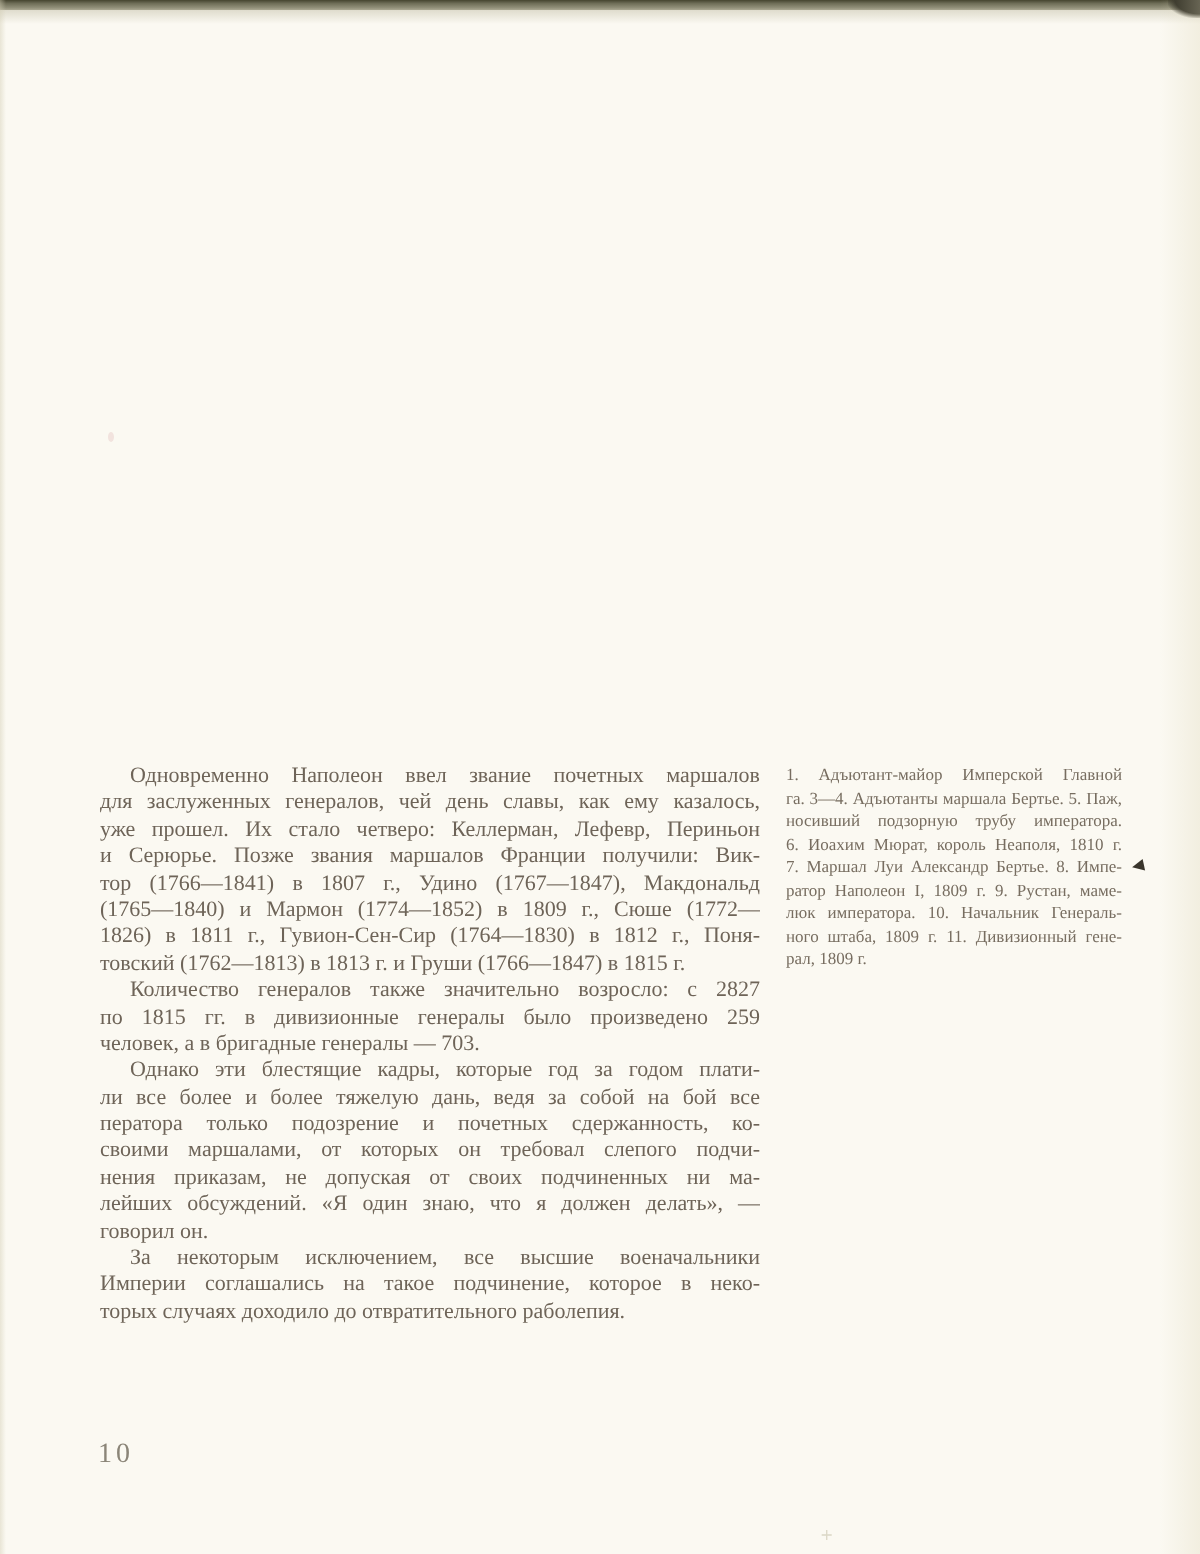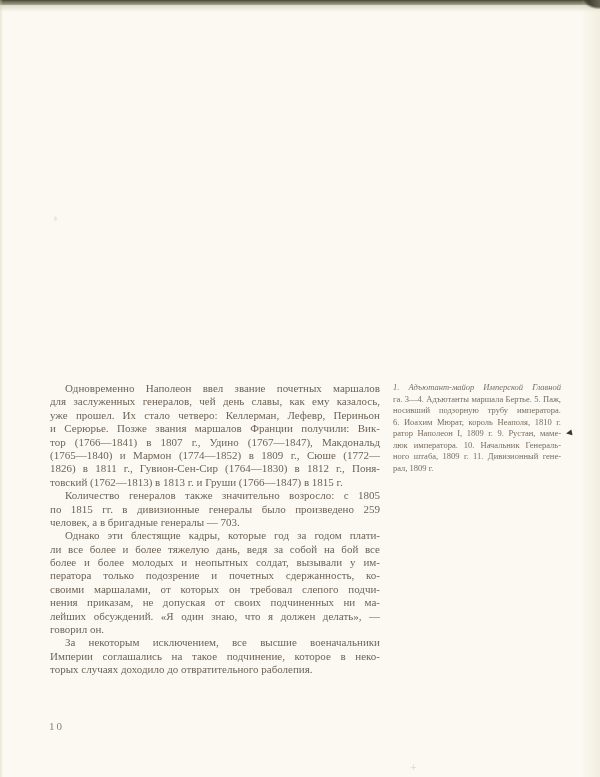--- a/index.html
+++ b/index.html
@@ -69,37 +69,37 @@
   
   .caption {
     position: absolute;
     left: 393px; top: 382px;
     width: 168px;
     color: var(--caption-ink, #776d60);
     font-size: 8.5px;
     line-height: 11.5px;
   }
   .caption .line { height: 11.5px; }
-  .caption .line.first { text-indent: 0; font-style: italic; }
+  .caption .line.first { text-indent: 0; }
 
   
   .caption-pointer {
     position: absolute;
     left: 566px; top: 430px;
     width: 0; height: 0;
     border-top: 3px solid transparent;
     border-bottom: 3px solid transparent;
     border-right: 6px solid #3a352c;
     transform: rotate(-12deg);
   }
 
   .page-number {
     position: absolute;
     left: 49px; top: 720px;
-    font-size: 11px;
+    font-size: 14px;
     letter-spacing: 2px;
     color: #8b8578;
   }
 
   
   .artifact-plus {
     position: absolute;
     left: 410px; top: 763px;
     font-size: 8px;
     color: #dcd8c7;
@@ -128,47 +128,47 @@
         <div class="line first">Одновременно Наполеон ввел звание почетных маршалов</div>
         <div class="line">для заслуженных генералов, чей день славы, как ему казалось,</div>
         <div class="line">уже прошел. Их стало четверо: Келлерман, Лефевр, Периньон</div>
         <div class="line">и Серюрье. Позже звания маршалов Франции получили: Вик-</div>
         <div class="line">тор (1766—1841) в 1807 г., Удино (1767—1847), Макдональд</div>
         <div class="line">(1765—1840) и Мармон (1774—1852) в 1809 г., Сюше (1772—</div>
         <div class="line">1826) в 1811 г., Гувион-Сен-Сир (1764—1830) в 1812 г., Поня-</div>
         <div class="line last">товский (1762—1813) в 1813 г. и Груши (1766—1847) в 1815 г.</div>
       </div>
       <div>
-        <div class="line first">Количество генералов также значительно возросло: с 1805</div>
+        <div class="line first">Количество генералов также значительно возросло: с 2827</div>
         <div class="line">по 1815 гг. в дивизионные генералы было произведено 259</div>
         <div class="line last">человек, а в бригадные генералы — 703.</div>
       </div>
       <div>
         <div class="line first">Однако эти блестящие кадры, которые год за годом плати-</div>
         <div class="line">ли все более и более тяжелую дань, ведя за собой на бой все</div>
-        <div class="line">более и более молодых и неопытных солдат, вызывали у им-</div>
         <div class="line">ператора только подозрение и почетных сдержанность, ко-</div>
         <div class="line">своими маршалами, от которых он требовал слепого подчи-</div>
         <div class="line">нения приказам, не допуская от своих подчиненных ни ма-</div>
         <div class="line">лейших обсуждений. «Я один знаю, что я должен делать», —</div>
         <div class="line last">говорил он.</div>
       </div>
       <div>
         <div class="line first">За некоторым исключением, все высшие военачальники</div>
         <div class="line">Империи соглашались на такое подчинение, которое в неко-</div>
         <div class="line last">торых случаях доходило до отвратительного раболепия.</div>
       </div>
     </div>
 
   <div class="caption">
       <div>
         <div class="line first">1. Адъютант-майор Имперской Главной</div>
         <div class="line">га. 3—4. Адъютанты маршала Бертье. 5. Паж,</div>
         <div class="line">носивший подзорную трубу императора.</div>
         <div class="line">6. Иоахим Мюрат, король Неаполя, 1810 г.</div>
+        <div class="line">7. Маршал Луи Александр Бертье. 8. Импе-</div>
         <div class="line">ратор Наполеон I, 1809 г. 9. Рустан, маме-</div>
         <div class="line">люк императора. 10. Начальник Генераль-</div>
         <div class="line">ного штаба, 1809 г. 11. Дивизионный гене-</div>
         <div class="line last">рал, 1809 г.</div>
       </div>
     </div>
   <div class="caption-pointer"></div>
 
   <div class="page-number">10</div>
 

